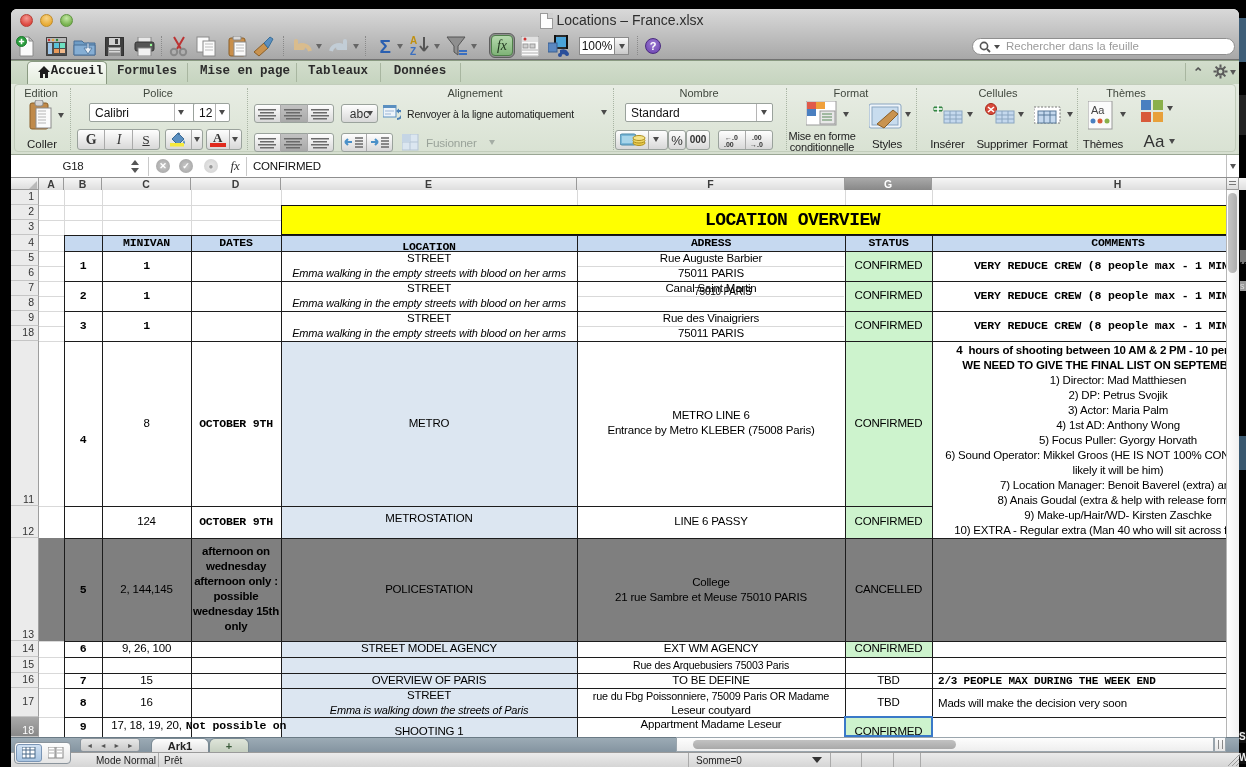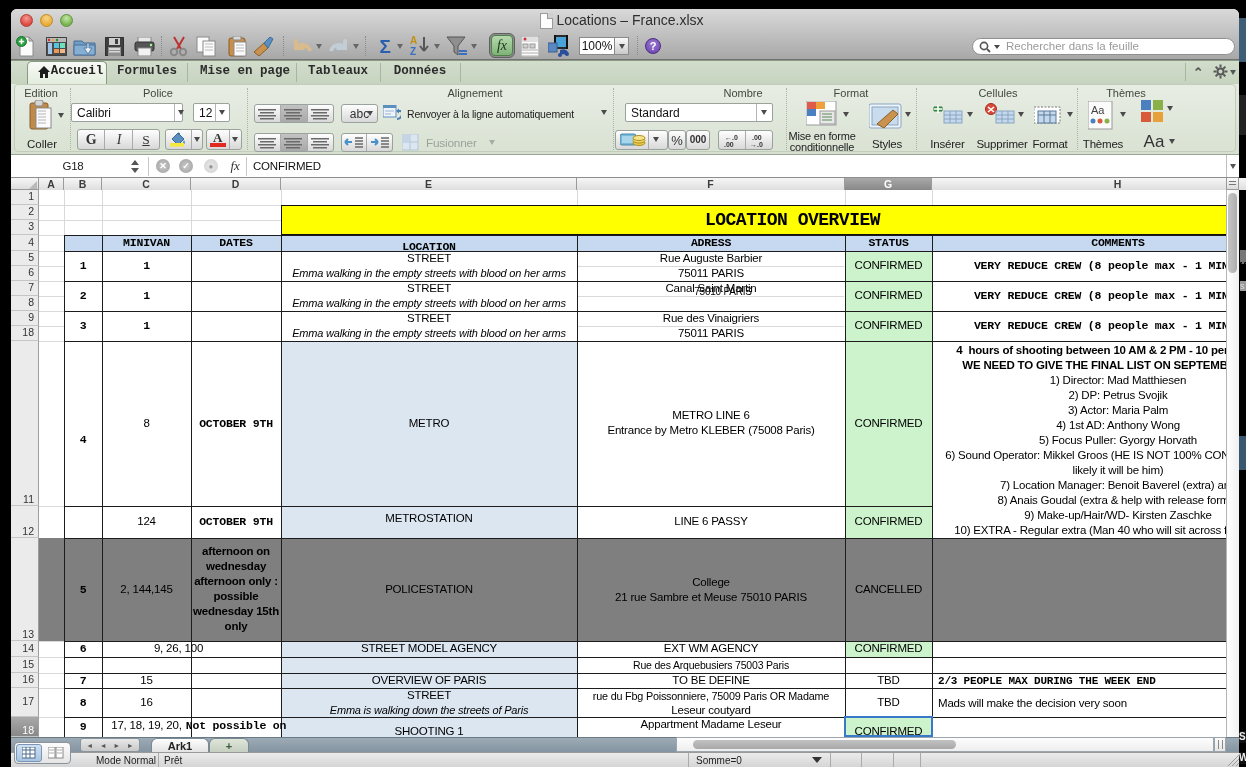--- a/index.html
+++ b/index.html
@@ -184,41 +184,41 @@
     </g>
   </svg>
 <div class="icx" style="left:1230px;top:70px;">
     <div class="dtri" style="border-top-color:#555"></div>
   </div>
 <div class="a" style="left:11px;top:84px;width:1228px;height:71px;background:linear-gradient(#e3e9df,#d6dfd0);border-bottom:1px solid #9aa694;box-sizing:border-box;"></div>
 <div class="a" style="left:14px;top:84px;width:1222px;height:68px;background:linear-gradient(#e8ede4,#d9e2d3);border:1px solid #c2cdbb;border-radius:4px;box-sizing:border-box;"></div>
 <div class="glab" style="left:41px;top:87px;">Edition</div>
 <div class="glab" style="left:158px;top:87px;">Police</div>
 <div class="glab" style="left:431px;top:87px;margin-left:44px;">Alignement</div>
-<div class="glab" style="left:699px;top:87px;margin-left:44px;">Nombre</div>
+<div class="glab" style="left:699px;top:87px;">Nombre</div>
 <div class="glab" style="left:851px;top:87px;">Format</div>
 <div class="glab" style="left:998px;top:87px;">Cellules</div>
 <div class="glab" style="left:1126px;top:87px;">Thèmes</div>
 <div class="sep" style="left:70px;top:88px;height:62px;"></div>
 <div class="sep" style="left:247px;top:88px;height:62px;"></div>
 <div class="sep" style="left:613px;top:88px;height:62px;"></div>
 <div class="sep" style="left:786px;top:88px;height:62px;"></div>
 <div class="sep" style="left:916px;top:88px;height:62px;"></div>
 <div class="sep" style="left:1077px;top:88px;height:62px;"></div>
 <svg class="a" style="left:28px;top:100px" width="26" height="32" viewBox="0 0 26 32">
     <rect x="2" y="3" width="18" height="26" rx="2" fill="#c08a4a" stroke="#8a5f28"></rect>
     <rect x="7" y="0" width="8" height="6" rx="2" fill="#d5d5d5" stroke="#888"></rect>
     <rect x="8" y="8" width="15" height="20" fill="#fbfbfb" stroke="#8a8a8a"></rect>
     <path d="M10 11 h8 M10 14 h8 M10 17 h8 M10 20 h8 M10 23 h8" stroke="#b5b5b5"></path>
   </svg>
 <div class="icx" style="left:58px;top:113px;">
     <div class="dtri"></div>
   </div>
 <div class="ct" style="left:14px;top:138px;width:56px;height:14px;font-size:11.5px;color:#222;letter-spacing:0;">Coller</div>
-<div class="combo" style="left:71px;top:103px;width:112px;height:19px;">Calibri</div>
+<div class="combo" style="left:89px;top:103px;width:112px;height:19px;">Calibri</div>
 <div class="a" style="left:174px;top:104px;width:1px;height:17px;background:#b5b5b5;"></div>
 <div class="icx" style="left:178px;top:110px;">
     <div class="dtri"></div>
   </div>
 <div class="combo" style="left:193px;top:103px;width:37px;height:19px;">12</div>
 <div class="a" style="left:215px;top:104px;width:1px;height:17px;background:#b5b5b5;"></div>
 <div class="icx" style="left:219px;top:110px;">
     <div class="dtri"></div>
   </div>
 <div class="rbtn" style="left:77px;top:129px;width:83px;height:21px;"></div>
@@ -605,21 +605,21 @@
     <div>afternoon only :</div>
     <div>possible</div>
     <div>wednesday 15th</div>
     <div>only</div>
   </div>
 <div class="ct" style="left:281px;top:538px;width:296px;height:103px;font-size:11.5px;">POLICESTATION</div>
 <div class="ct" style="left:577px;top:575px;width:268px;height:15px;font-size:11.5px;">College</div>
 <div class="ct" style="left:577px;top:590px;width:268px;height:15px;font-size:11.5px;">21 rue Sambre et Meuse 75010 PARIS</div>
 <div class="ct" style="left:845px;top:538px;width:87px;height:103px;font-size:11.5px;">CANCELLED</div>
 <div class="ct b" style="left:64px;top:641px;width:38px;height:16px;font-size:11.5px;">6</div>
-<div class="ct" style="left:102px;top:641px;width:89px;height:16px;font-size:11.5px;margin-left:32px;">9, 26, 100</div>
+<div class="ct" style="left:102px;top:641px;width:89px;height:16px;font-size:11.5px;">9, 26, 100</div>
 <div class="ct" style="left:281px;top:641px;width:296px;height:16px;font-size:11.5px;">STREET MODEL AGENCY</div>
 <div class="ct" style="left:577px;top:641px;width:268px;height:16px;font-size:11.5px;">EXT WM AGENCY</div>
 <div class="ct" style="left:577px;top:657px;width:268px;height:16px;font-size:10.5px;">Rue des Arquebusiers 75003 Paris</div>
 <div class="ct" style="left:845px;top:641px;width:87px;height:16px;font-size:11.5px;">CONFIRMED</div>
 <div class="ct b" style="left:64px;top:673px;width:38px;height:15px;font-size:11.5px;">7</div>
 <div class="ct" style="left:102px;top:673px;width:89px;height:15px;font-size:11.5px;">15</div>
 <div class="ct" style="left:281px;top:673px;width:296px;height:15px;font-size:11.5px;">OVERVIEW OF PARIS</div>
 <div class="ct" style="left:577px;top:673px;width:268px;height:15px;font-size:11.5px;">TO BE DEFINE</div>
 <div class="ct" style="left:845px;top:673px;width:87px;height:15px;font-size:11.5px;">TBD</div>
 <div class="lt b" style="left:938px;top:673px;width:288px;height:15px;font-size:11px;">2/3 PEOPLE MAX DURING THE WEEK END</div>

